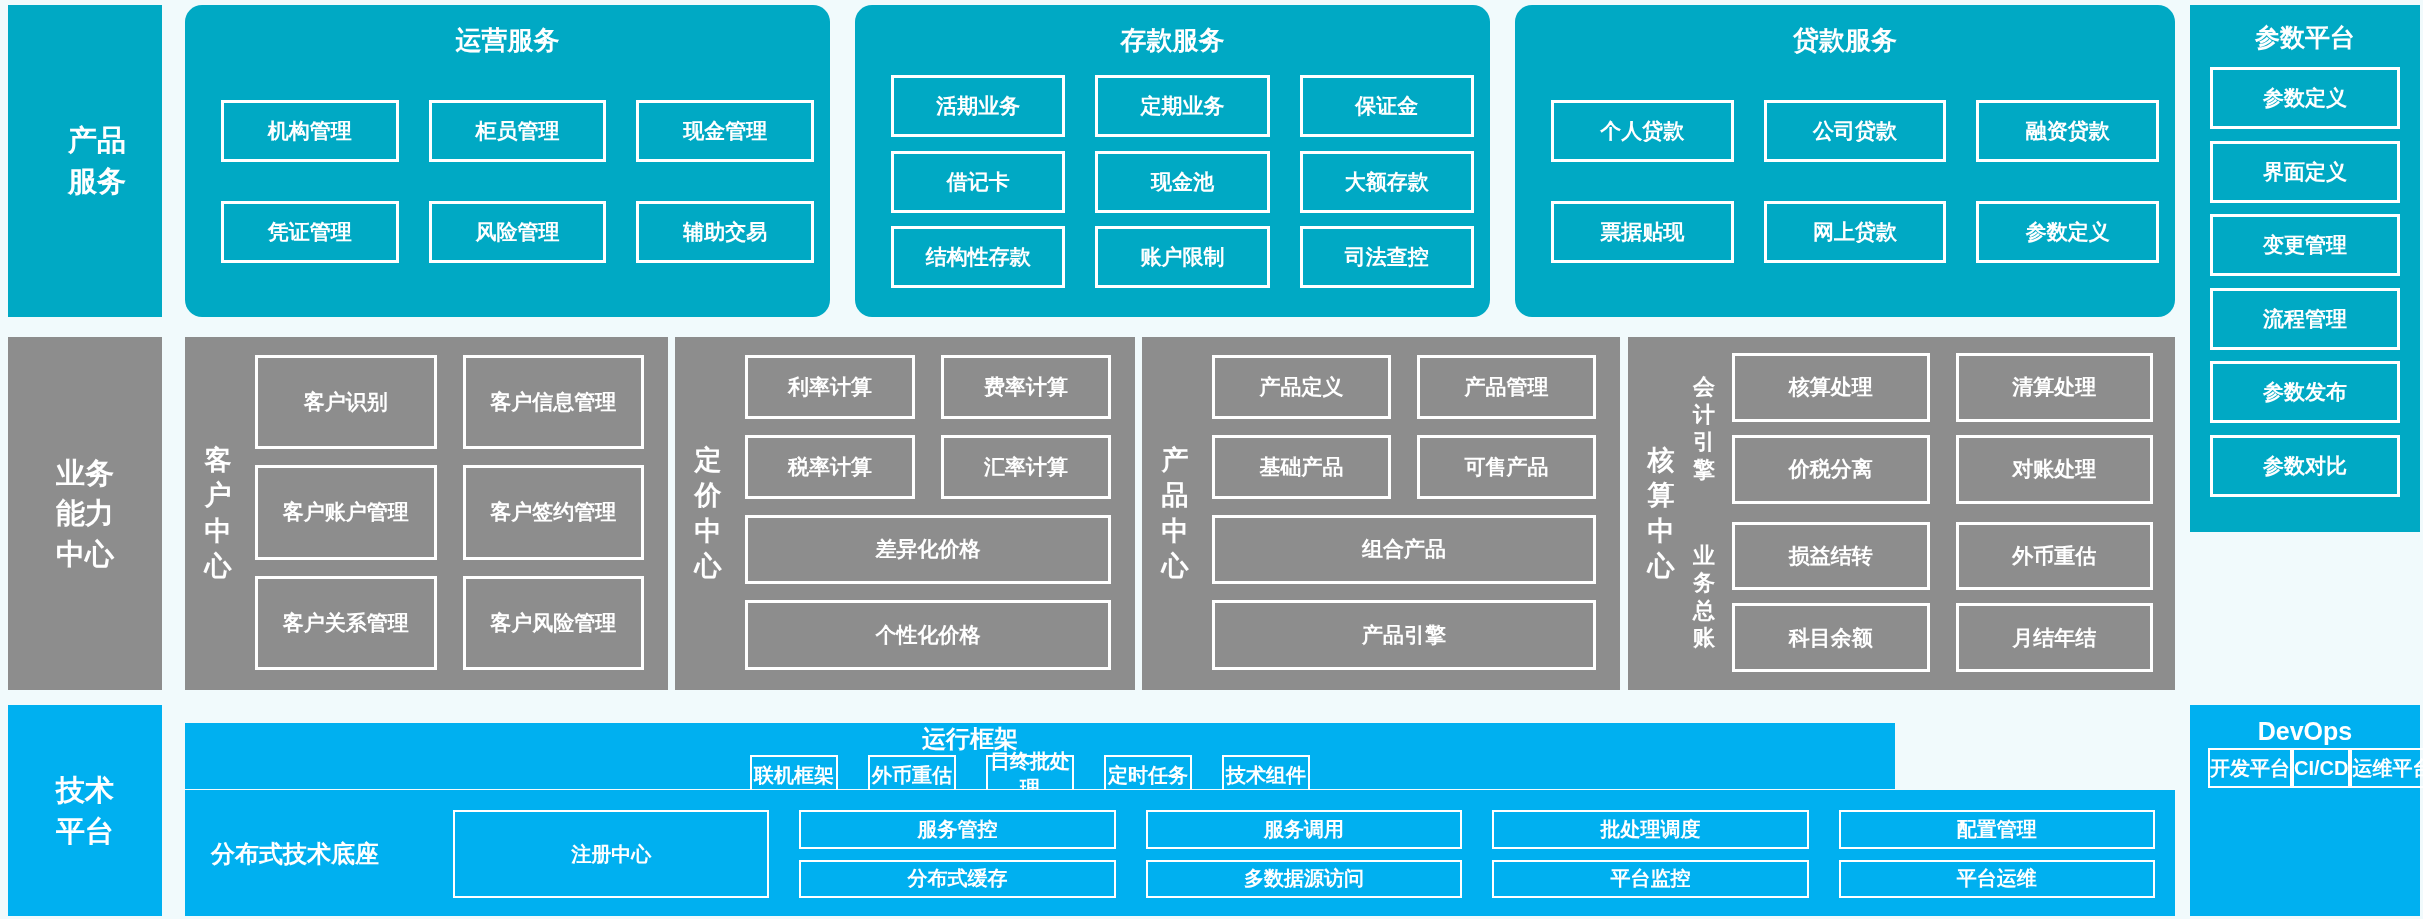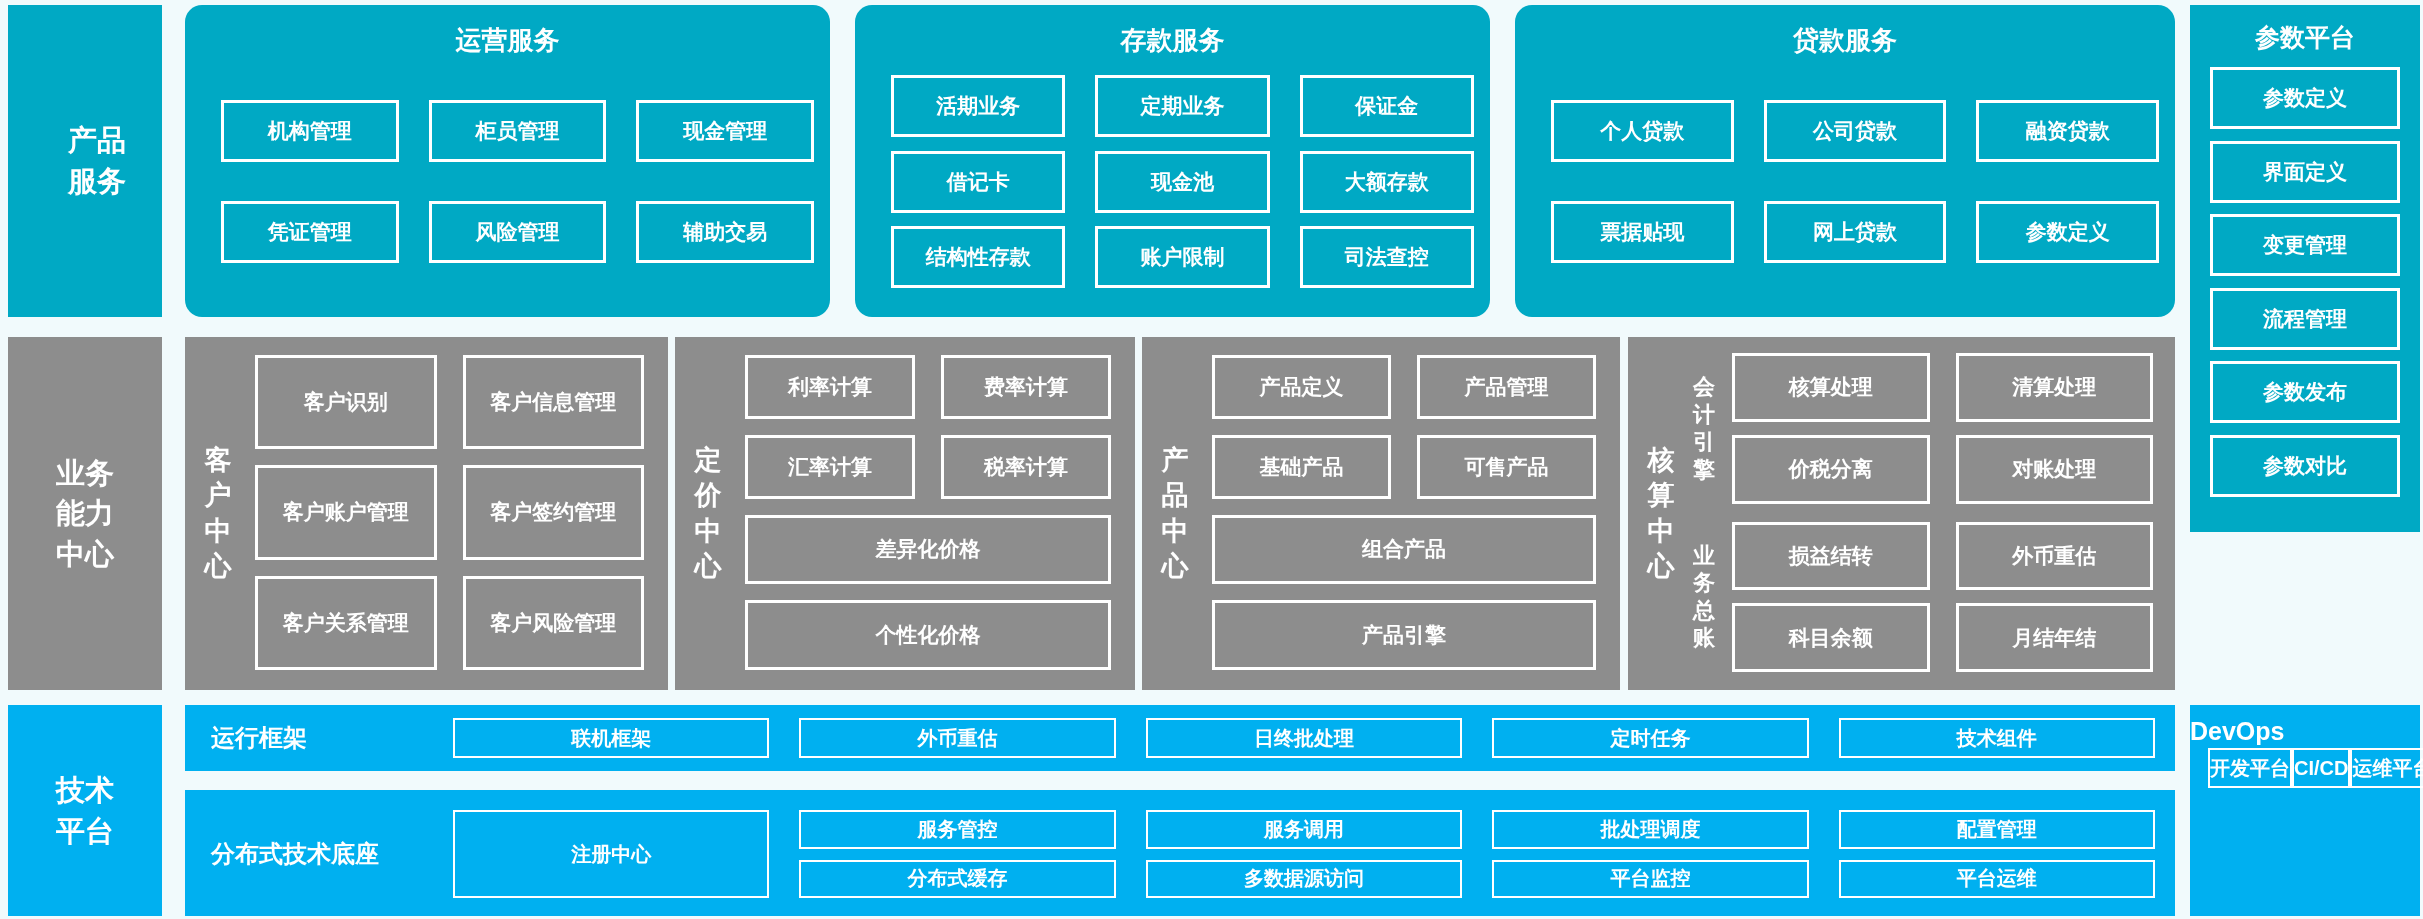--- a/index.html
+++ b/index.html
@@ -56,37 +56,37 @@
   .dist-col { flex:1; display:flex; flex-direction:column; gap:11px; }
   .dist-col .wbox { flex:1; height:auto; font-size:20px; border-width:2px; }
 
   
   .param { display:flex; flex-direction:column; }
   .param-title { text-align:center; font-size:25px; font-weight:bold; padding-top:16px; }
   .param-items { flex:1; display:flex; flex-direction:column; justify-content:space-evenly; padding:2px 20px 24px; }
   .param-items .wbox { flex:0 0 auto; height:62px; }
 
   .devops { display:flex; flex-direction:column; }
-  .devops-title { text-align:left; font-size:25px; font-weight:bold; padding-top:12px; }
+  .devops-title { text-align:center; font-size:25px; font-weight:bold; padding-top:12px; }
   .devops-items { flex:1; display:flex; justify-content:space-evenly; padding:2px 18px 16px; }
   .devops-items .wbox { flex:0 0 auto; height:40px; font-size:20px; border-width:2px; }
 
   
   .pos-lane-product { left:8px;    top:5px;   width:154px;  height:312px;padding-left:24px; }
   .pos-op           { left:185px;  top:5px;   width:645px;  height:312px; }
   .pos-dep          { left:855px;  top:5px;   width:635px;  height:312px; }
   .pos-loan         { left:1515px; top:5px;   width:660px;  height:312px; }
   .pos-param        { left:2190px; top:5px;   width:230px;  height:527px; }
   .pos-lane-biz     { left:8px;    top:337px; width:154px;  height:353px; }
   .pos-cust         { left:185px;  top:337px; width:483px;  height:353px; }
   .pos-price        { left:675px;  top:337px; width:460px;  height:353px; }
   .pos-prod         { left:1142px; top:337px; width:478px;  height:353px; }
   .pos-acct         { left:1628px; top:337px; width:547px;  height:353px; }
   .pos-lane-tech    { left:8px;    top:705px; width:154px;  height:211px; }
-  .pos-runtime      { left:185px;  top:705px; width:1990px; height:66px;  }
+  .pos-runtime      { left:185px;  top:723px; width:1710px; height:66px;flex-direction:column;  }
   .pos-dist         { left:185px;  top:790px; width:1990px; height:126px; }
   .pos-devops       { left:2190px; top:705px; width:230px;  height:211px; }
 </style>
 </head>
 <body>
 
 <div class="canvas">
 
   <div class="block lane teal pos-lane-product">产品
 服务</div>
@@ -179,22 +179,22 @@
   </div>
 
   <div class="block center-panel gray pos-price">
     <div class="v-label">定价中心</div>
     <div class="center-body">
         <div class="box-row">
           <div class="wbox">利率计算</div>
           <div class="wbox">费率计算</div>
         </div>
         <div class="box-row">
+          <div class="wbox">税率计算</div>
           <div class="wbox">汇率计算</div>
-          <div class="wbox">税率计算</div>
         </div>
         <div class="wbox">差异化价格</div>
         <div class="wbox">个性化价格</div>
       </div>
   </div>
 
   <div class="block center-panel gray pos-prod">
     <div class="v-label">产品中心</div>
     <div class="center-body">
         <div class="box-row">

